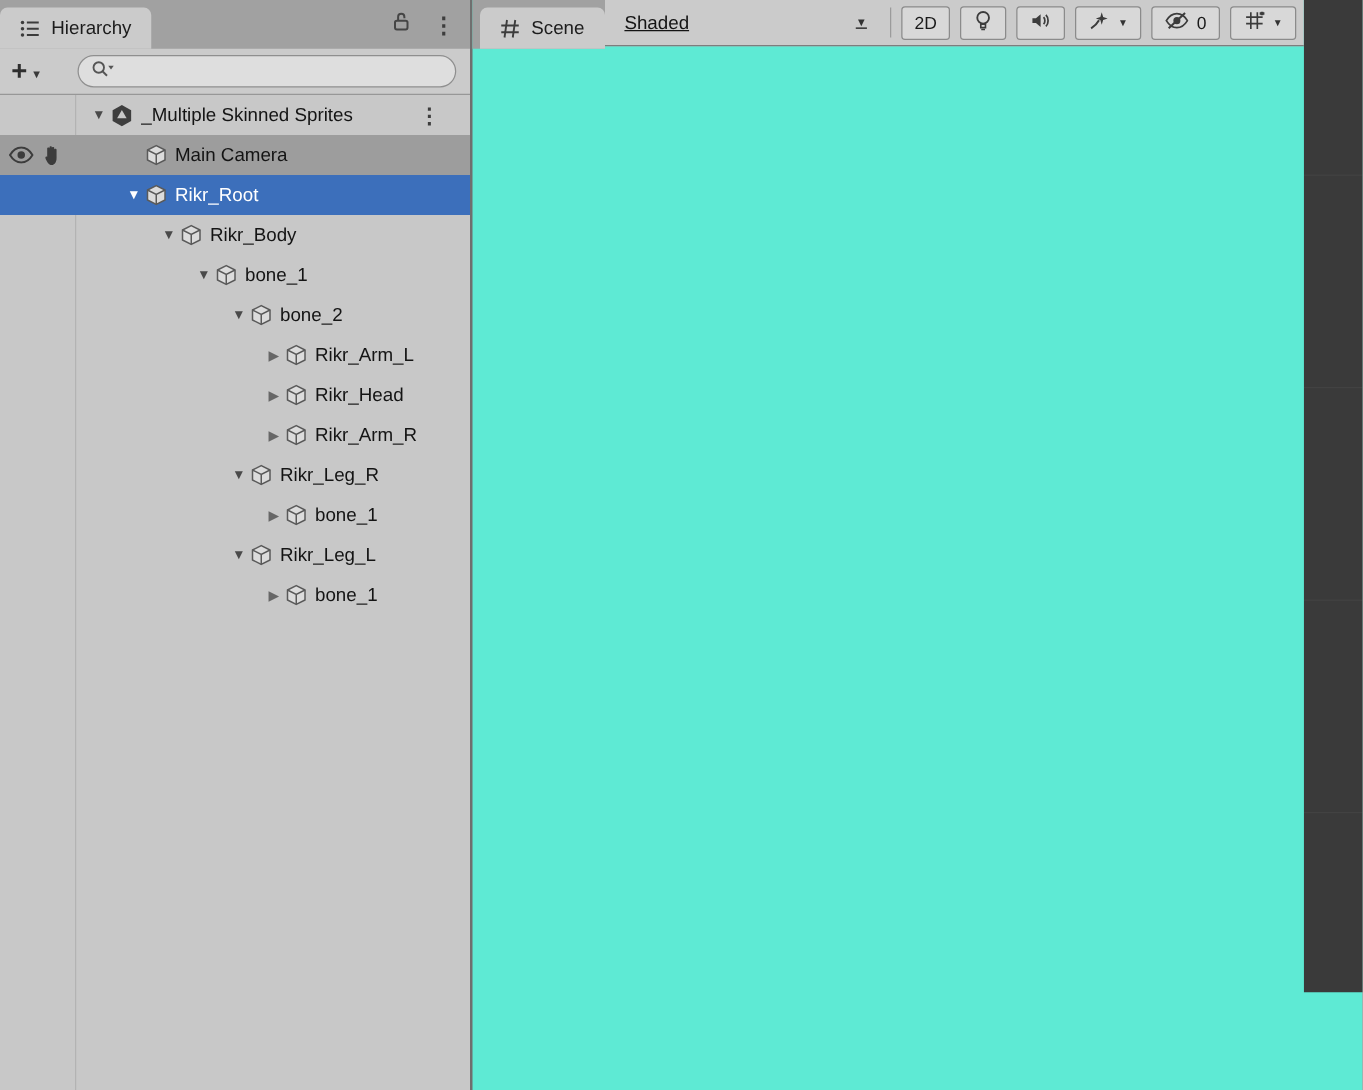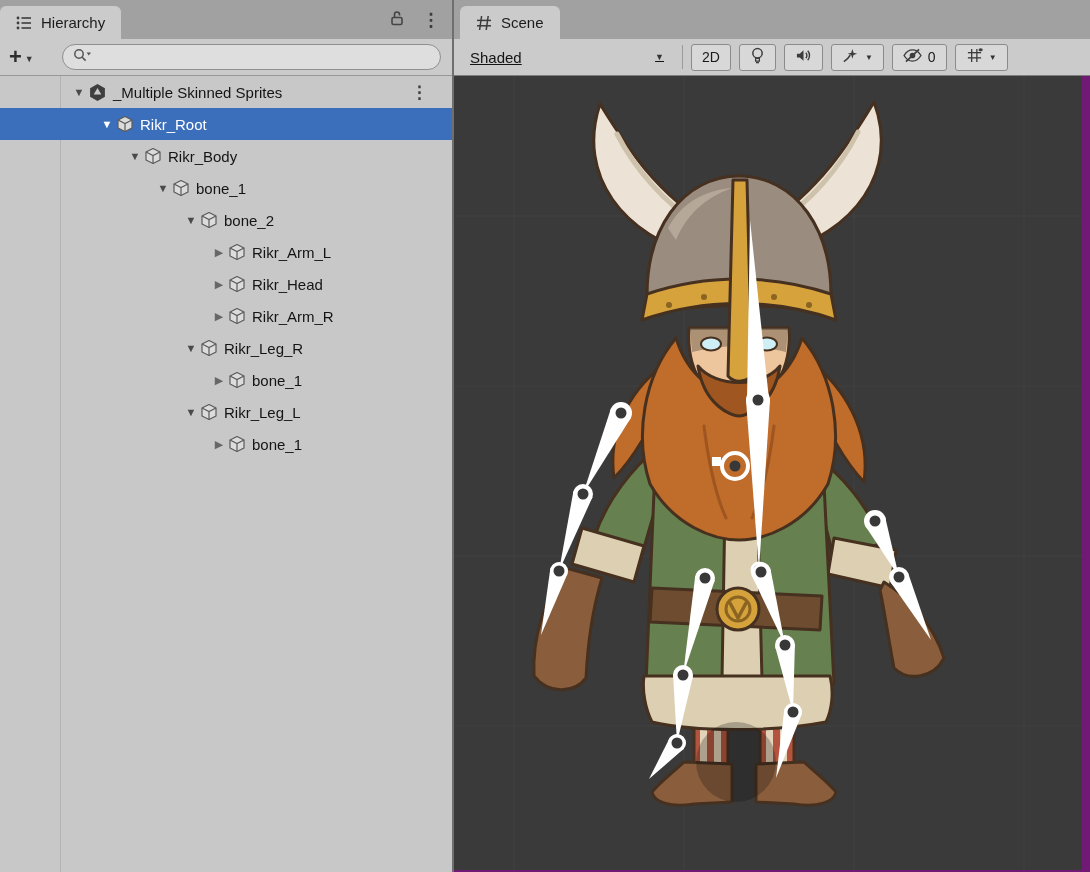--- a/index.html
+++ b/index.html
@@ -1,20 +1,20 @@
 <!DOCTYPE html>
 <html><head>
 <meta charset="utf-8">
 <style>
   * { box-sizing: border-box; margin: 0; padding: 0; }
   html,body { width:1090px; height:872px; overflow:hidden; font-family:"Liberation Sans", sans-serif; }
   .app { display:flex; width:1090px; height:872px; background:#c8c8c8; }
 
   
-  .left-panel { width:452px; flex:none; position:relative; background:#c8c8c8; display:flex; flex-direction:column; }
+  .left-panel { width:376px; flex:none; position:relative; background:#c8c8c8; display:flex; flex-direction:column; }
   .tabbar { height:39px; background:#a1a1a1; display:flex; align-items:flex-end; position:relative; flex:none; }
   .tab { height:33px; background:#cbcbcb; border-radius:6px 6px 0 0; padding:0 16px; display:flex; align-items:center; gap:9px; font-size:15px; color:#1c1c1c; margin-left:0; }
   .tab .tab-ico { display:flex; align-items:center; }
   .panel-top-icons { position:absolute; right:12px; top:0; height:39px; display:flex; align-items:center; gap:18px; }
   .kebab { font-size:18px; color:#3d3d3d; font-weight:bold; line-height:1; }
 
   .h-toolbar { height:37px; background:#cbcbcb; border-bottom:1px solid #979797; display:flex; align-items:center; padding:0 9px; flex:none; }
   .addbtn { display:flex; align-items:flex-end; gap:3px; color:#2e2e2e; }
   .addbtn .plus { font-size:22px; line-height:20px; font-weight:bold; }
   .addbtn .mini-caret { font-size:9px; color:#3a3a3a; padding-bottom:3px; }
@@ -30,21 +30,21 @@
   .row.selected .tri { color:#ffffff; }
   .row .gutter { width:60px; flex:none; display:flex; align-items:center; gap:7px; padding-left:7px; }
   .tri { width:18px; flex:none; font-size:11px; color:#4a4a4a; text-align:center; }
   .tri.closed { color:#676767; }
   .obj-icon { display:flex; align-items:center; margin-right:6px; }
   .lab { white-space:nowrap; }
   .lab.bold { font-weight:normal; }
   .row .row-kebab { position:absolute; right:24px; font-size:17px; font-weight:bold; color:#3d3d3d; }
 
   
-  .right-panel { flex:1; border-left:2px solid #6f6f6f; display:flex; flex-direction:column; background:#701a75; }
+  .right-panel { flex:1; border-left:2px solid #6f6f6f; display:flex; flex-direction:row; background:#5eead4; }
   .s-toolbar { height:37px; background:#cbcbcb; border-bottom:1px solid #7d7d7d; display:flex; align-items:center; padding:0 6px; gap:8px; flex:none; }
   .shaded-dd { width:214px; flex:none; height:100%; display:flex; align-items:center; justify-content:space-between; padding:0 10px; font-size:15px; color:#141414;text-decoration:underline; }
   .dd-caret { font-size:9px; color:#333; }
   .vsep { width:1px; height:24px; background:#9b9b9b; flex:none; }
   .tbtn { display:inline-flex; align-items:center; justify-content:center; gap:6px; height:27px; padding:0 10px; background:#d8d8d8; border:1px solid #8b8b8b; border-radius:3px; font-size:14px; color:#1a1a1a; font-family:"Liberation Sans",sans-serif; }
   .tbtn .mini-caret { font-size:8px; color:#333; }
   .scene-area { position:relative; flex:1; }
   .scene-svg { position:absolute; left:0; top:0; }
 </style>
 </head>
@@ -106,20 +106,44 @@
             <div style="flex: 0 0 auto; width: 10px;"></div>
             <div class="tri">▼</div>
             <span class="obj-icon">
               <svg viewBox="0 0 20 20" width="19" height="19">
                 <path d="M10 1 L17.8 5.5 L17.8 14.5 L10 19 L2.2 14.5 L2.2 5.5 Z" fill="#3e3e3e"></path>
                 <path d="M10 5.2 L14 12.2 L6 12.2 Z" fill="#c8c8c8"></path>
               </svg>
             </span>
             <span class="lab bold">_Multiple Skinned Sprites</span>
             <div class="row-kebab">⋮</div>
+          </div>
+          <div class="row hover">
+            <div class="gutter">
+              <span style="display: flex;">
+                <svg viewBox="0 0 20 14" width="20" height="14">
+                  <path d="M1 7 C4 2 8 1 10 1 C12 1 16 2 19 7 C16 12 12 13 10 13 C8 13 4 12 1 7 Z" fill="none" stroke="#3c3c3c" stroke-width="1.6"></path>
+                  <circle cx="10" cy="7" r="3" fill="#3c3c3c"></circle>
+                </svg>
+              </span>
+              <span style="display: flex;">
+                <svg viewBox="0 0 16 18" width="15" height="17">
+                  <path d="M4 10 L4 3 C4 1.8 6 1.8 6 3 L6 8 L6 2 C6 0.8 8 0.8 8 2 L8 8 L8 2.6 C8 1.4 10 1.4 10 2.6 L10 8.4 L10 4 C10 2.9 12 2.9 12 4 L12 11 C12 15 10 17 8 17 C5.5 17 4.8 15.8 3 12.5 C1.8 10.4 2.8 9.3 4 10 Z" fill="#3c3c3c"></path>
+                </svg>
+              </span>
+            </div>
+            <div style="flex: 0 0 auto; width: 38px;"></div>
+            <div class="tri"></div>
+            <span class="obj-icon">
+              <svg viewBox="0 0 18 18" width="18" height="18">
+                <path d="M9 1.5 L16 5 L16 13 L9 16.5 L2 13 L2 5 Z" fill="#dcdcdc" stroke="#5a5a5a" stroke-width="1.2" stroke-linejoin="round"></path>
+                <path d="M2 5 L9 8.5 L16 5 M9 8.5 L9 16.5" fill="none" stroke="#5a5a5a" stroke-width="1.2"></path>
+              </svg>
+            </span>
+            <span class="lab">Main Camera</span>
           </div>
           <div class="row selected">
             <div class="gutter"></div>
             <div style="flex: 0 0 auto; width: 38px;"></div>
             <div class="tri">▼</div>
             <span class="obj-icon">
               <svg viewBox="0 0 18 18" width="18" height="18">
                 <path d="M9 1.5 L16 5 L16 13 L9 16.5 L2 13 L2 5 Z" fill="#dcdcdc" stroke="#5a5a5a" stroke-width="1.2" stroke-linejoin="round"></path>
                 <path d="M2 5 L9 8.5 L16 5 M9 8.5 L9 16.5" fill="none" stroke="#5a5a5a" stroke-width="1.2"></path>
               </svg>

